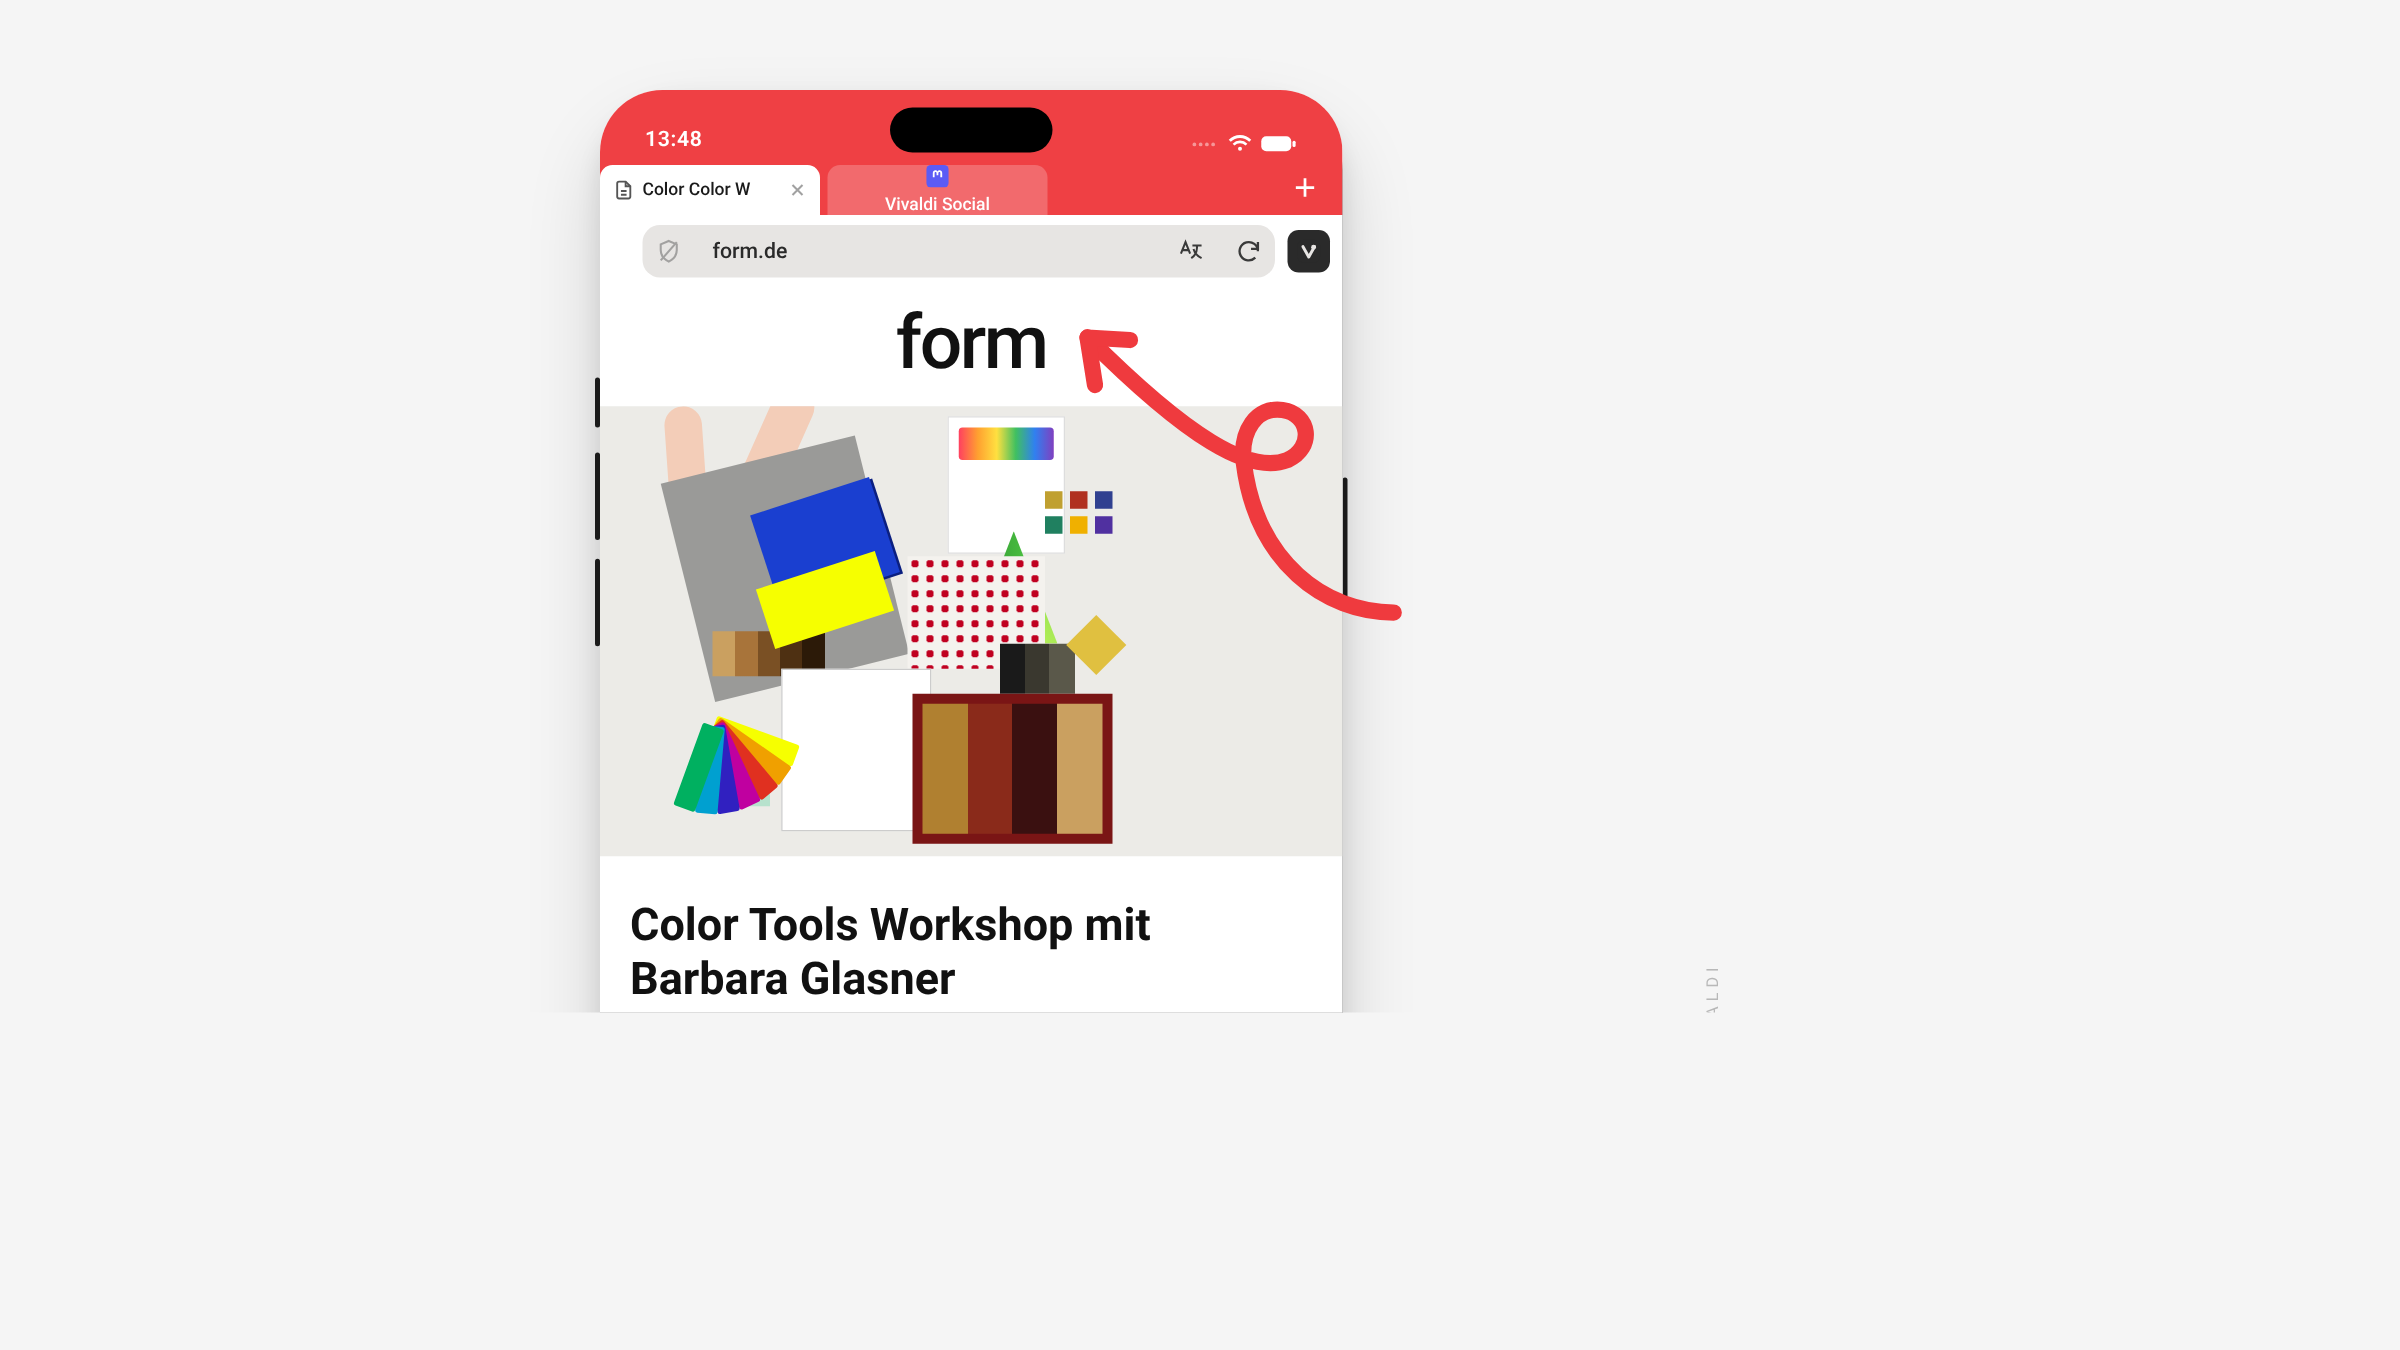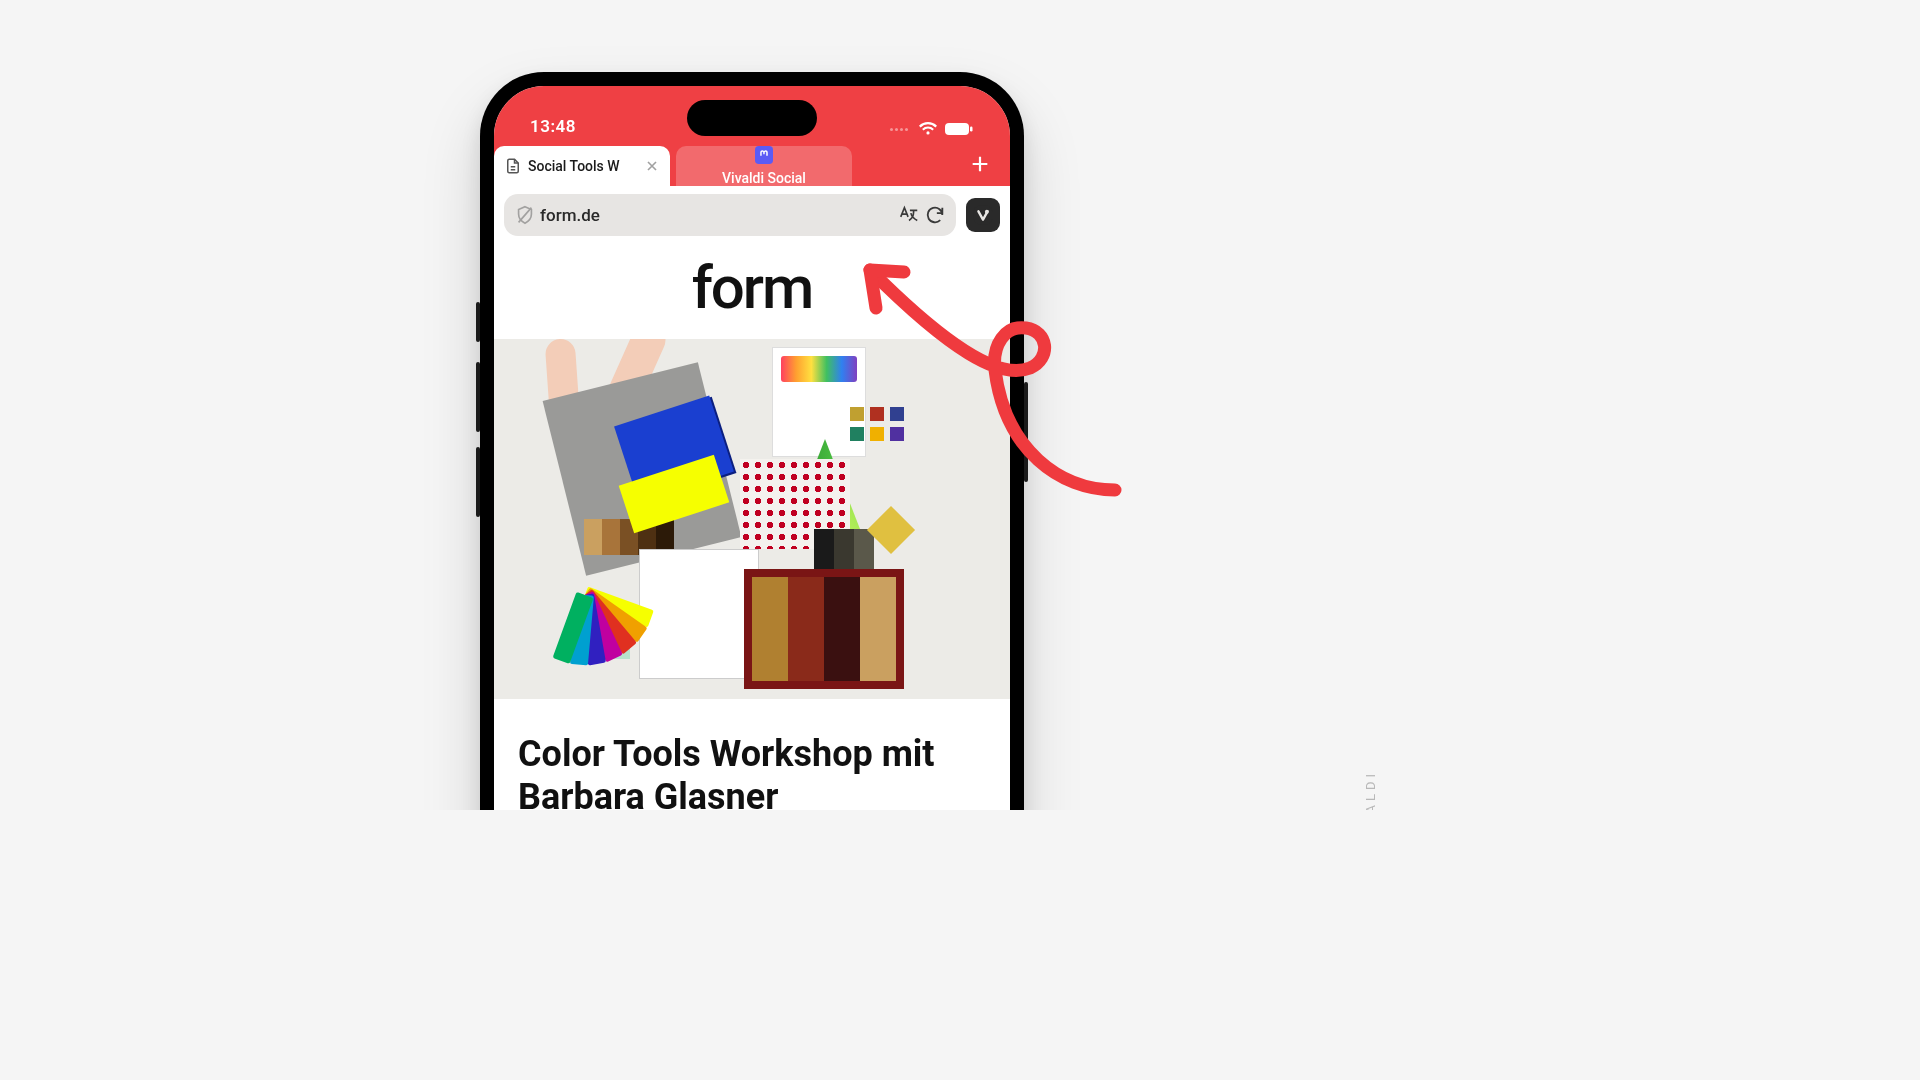--- a/index.html
+++ b/index.html
@@ -9,25 +9,25 @@
     font-family: -apple-system, BlinkMacSystemFont, "Segoe UI", Roboto, sans-serif;
     position: relative;
     overflow: hidden;
   }
 
   
   .phone {
     position: absolute;
     left: 480px;
     top: 72px;
-    width: 544px;
+    width: 594px;
     height: 990px;
     background: #000;
     border-radius: 64px;
-    padding: 14px;
+    padding: 0;
     box-shadow: 0 30px 60px rgba(0,0,0,0.15), 0 10px 20px rgba(0,0,0,0.1);
   }
   
   .side-btn { position: absolute; background: #1a1a1a; border-radius: 2px; }
   .side-btn.vol1 { left: -4px; top: 230px; width: 4px; height: 40px; }
   .side-btn.vol2 { left: -4px; top: 290px; width: 4px; height: 70px; }
   .side-btn.vol3 { left: -4px; top: 375px; width: 4px; height: 70px; }
   .side-btn.pwr  { right: -4px; top: 310px; width: 4px; height: 100px; }
 
   .screen {
@@ -116,23 +116,24 @@
     gap: 10px;
   }
   .addr-bar {
     flex: 1;
     background: #e7e5e3;
     border-radius: 14px;
     height: 42px;
     display: flex;
     align-items: center;
     padding: 0 10px;
-    gap: 4px;
+    gap: 24px;
     color: #3a3a3a;
     font-size: 17px;
+    margin-left: 24px;
   }
   .addr-bar .shield { width: 22px; height: 22px; opacity: 0.55; }
   .addr-bar .url { flex: 1; color: #2a2a2a; font-weight: 500; }
   .addr-bar .translate, .addr-bar .reload { width: 22px; height: 22px; color: #3a3a3a; cursor: pointer; }
   .vivaldi-btn {
     width: 34px; height: 34px;
     border-radius: 9px;
     background: #2a2a2a;
     display:flex; align-items:center; justify-content:center;
     cursor:pointer;
@@ -249,21 +250,21 @@
           </svg>
       </div>
     </div>
 
     <div class="tabstrip">
       <div class="tab active">
         <svg class="favicon" viewBox="0 0 24 24" fill="none" stroke="#555" stroke-width="2">
             <path d="M14 3H7a2 2 0 00-2 2v14a2 2 0 002 2h10a2 2 0 002-2V8l-5-5z"></path>
             <path d="M14 3v5h5M9 13h6M9 17h6"></path>
           </svg>
-        <span class="label">Social Tools W</span>
+        <span class="label">Color Color W</span>
         <svg class="close" viewBox="0 0 24 24" stroke="#555" stroke-width="2.5" fill="none">
             <path d="M6 6l12 12M18 6L6 18"></path>
           </svg>
       </div>
       <div class="tab inactive">
         <svg class="favicon" viewBox="0 0 24 24">
             <rect width="24" height="24" rx="5" fill="#5b5bf5"></rect>
             <path fill="#fff" d="M17 8.5c0-2-1.3-2.9-2.7-2.9-1 0-1.8.5-2.3 1.4-.5-.9-1.3-1.4-2.3-1.4C8.3 5.6 7 6.5 7 8.5V13h1.9V8.8c0-.8.4-1.3 1-1.3.8 0 1.1.6 1.1 1.5V11h1.9V9c0-.9.4-1.5 1.1-1.5.7 0 1 .5 1 1.3V13H17V8.5z"></path>
           </svg>
         <span class="label">Vivaldi Social</span>

